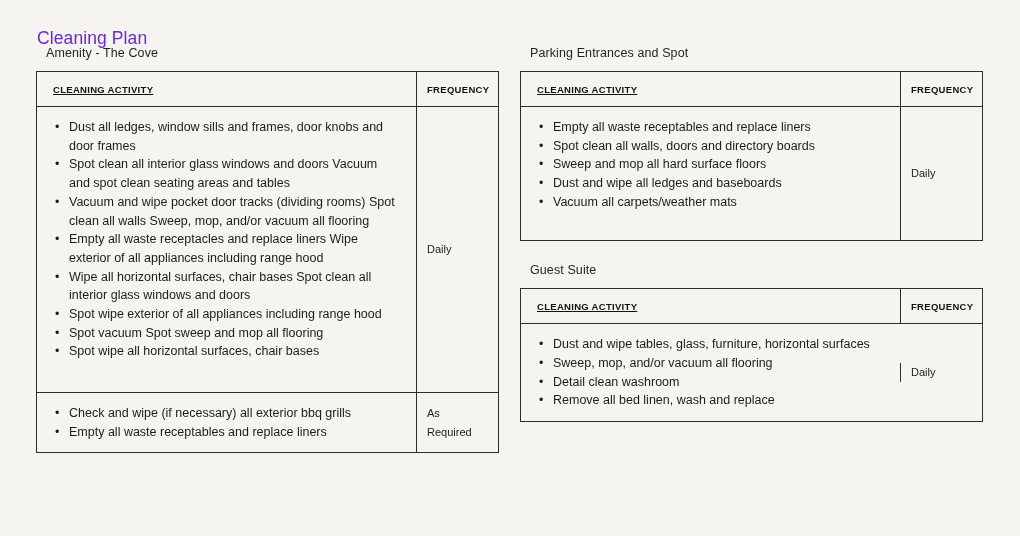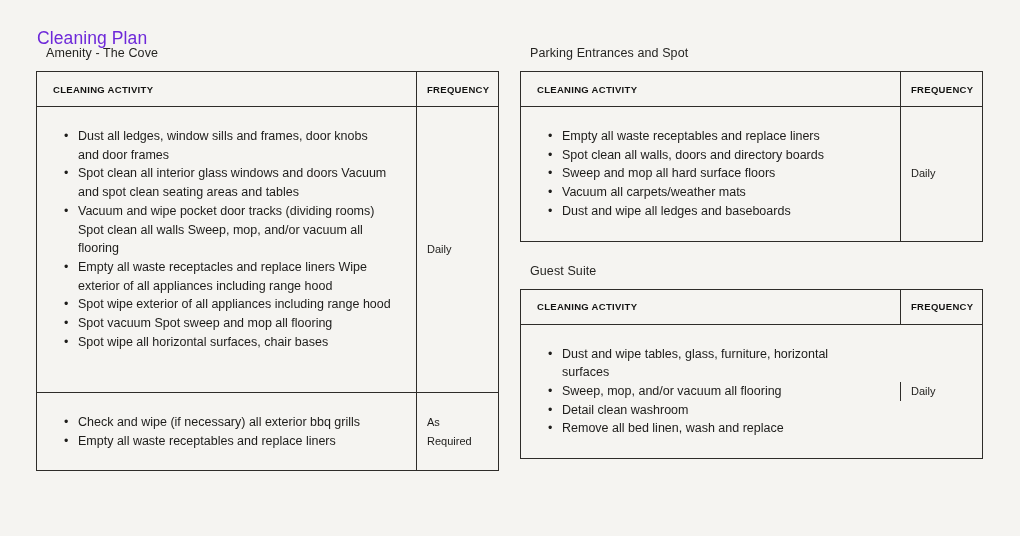--- a/index.html
+++ b/index.html
@@ -50,21 +50,21 @@
     border-bottom: 1.5px solid #2e2c29;
   }
   .th {
     display: flex;
     align-items: center;
     font-size: 9.5px;
     font-weight: bold;
     letter-spacing: 0.3px;
     color: #121211;
   }
-  .th.activity { flex: 1; padding: 0 16px; }
+  .th.activity { flex: 1; padding: 0 16px; text-decoration: underline; }
   .th.freq {
     width: 82px;
     box-sizing: border-box;
     padding: 0 6px 0 10px;
     border-left: 1.5px solid #2e2c29;
   }
 
   .trow + .trow { border-top: 1.5px solid #2e2c29; }
 
   .td.activity {
@@ -78,21 +78,21 @@
     border-left: 1.5px solid #2e2c29;
     display: flex;
     align-items: center;
     padding: 0 12px 0 10px;
     font-size: 11px;
     line-height: 18.7px;
     color: #1d1c1a;
   }
 
   ul.activity-list {
-    margin: 9px;
+    margin: 0;
     padding: 0;
     list-style: none;
     font-size: 12.5px;
     line-height: 18.7px;
   }
   ul.activity-list li {
     position: relative;
     padding-left: 16px;
   }
   ul.activity-list li::before {
@@ -121,20 +121,21 @@
         <div class="th activity">CLEANING ACTIVITY</div>
         <div class="th freq">FREQUENCY</div>
       </div>
       <div class="trow h285">
         <div class="td activity">
           <ul class="activity-list">
               <li>Dust all ledges, window sills and frames, door knobs and door frames</li>
               <li>Spot clean all interior glass windows and doors Vacuum and spot clean seating areas and tables</li>
               <li>Vacuum and wipe pocket door tracks (dividing rooms) Spot clean all walls Sweep, mop, and/or vacuum all flooring</li>
               <li>Empty all waste receptacles and replace liners Wipe exterior of all appliances including range hood</li>
+              <li>Wipe all horizontal surfaces, chair bases Spot clean all interior glass windows and doors</li>
               <li>Spot wipe exterior of all appliances including range hood</li>
               <li>Spot vacuum Spot sweep and mop all flooring</li>
               <li>Spot wipe all horizontal surfaces, chair bases</li>
             </ul>
         </div>
         <div class="td freq">Daily</div>
       </div>
       <div class="trow h60">
         <div class="td activity">
           <ul class="activity-list">
@@ -157,22 +158,22 @@
       <div class="thead">
         <div class="th activity">CLEANING ACTIVITY</div>
         <div class="th freq">FREQUENCY</div>
       </div>
       <div class="trow h133">
         <div class="td activity">
           <ul class="activity-list">
               <li>Empty all waste receptables and replace liners</li>
               <li>Spot clean all walls, doors and directory boards</li>
               <li>Sweep and mop all hard surface floors</li>
+              <li>Dust and wipe all ledges and baseboards</li>
               <li>Vacuum all carpets/weather mats</li>
-              <li>Dust and wipe all ledges and baseboards</li>
             </ul>
         </div>
         <div class="td freq">Daily</div>
       </div>
     </div>
   </div>
 
   <div class="section">
     <div class="section-label">Guest Suite</div>
     <div class="ctable">

